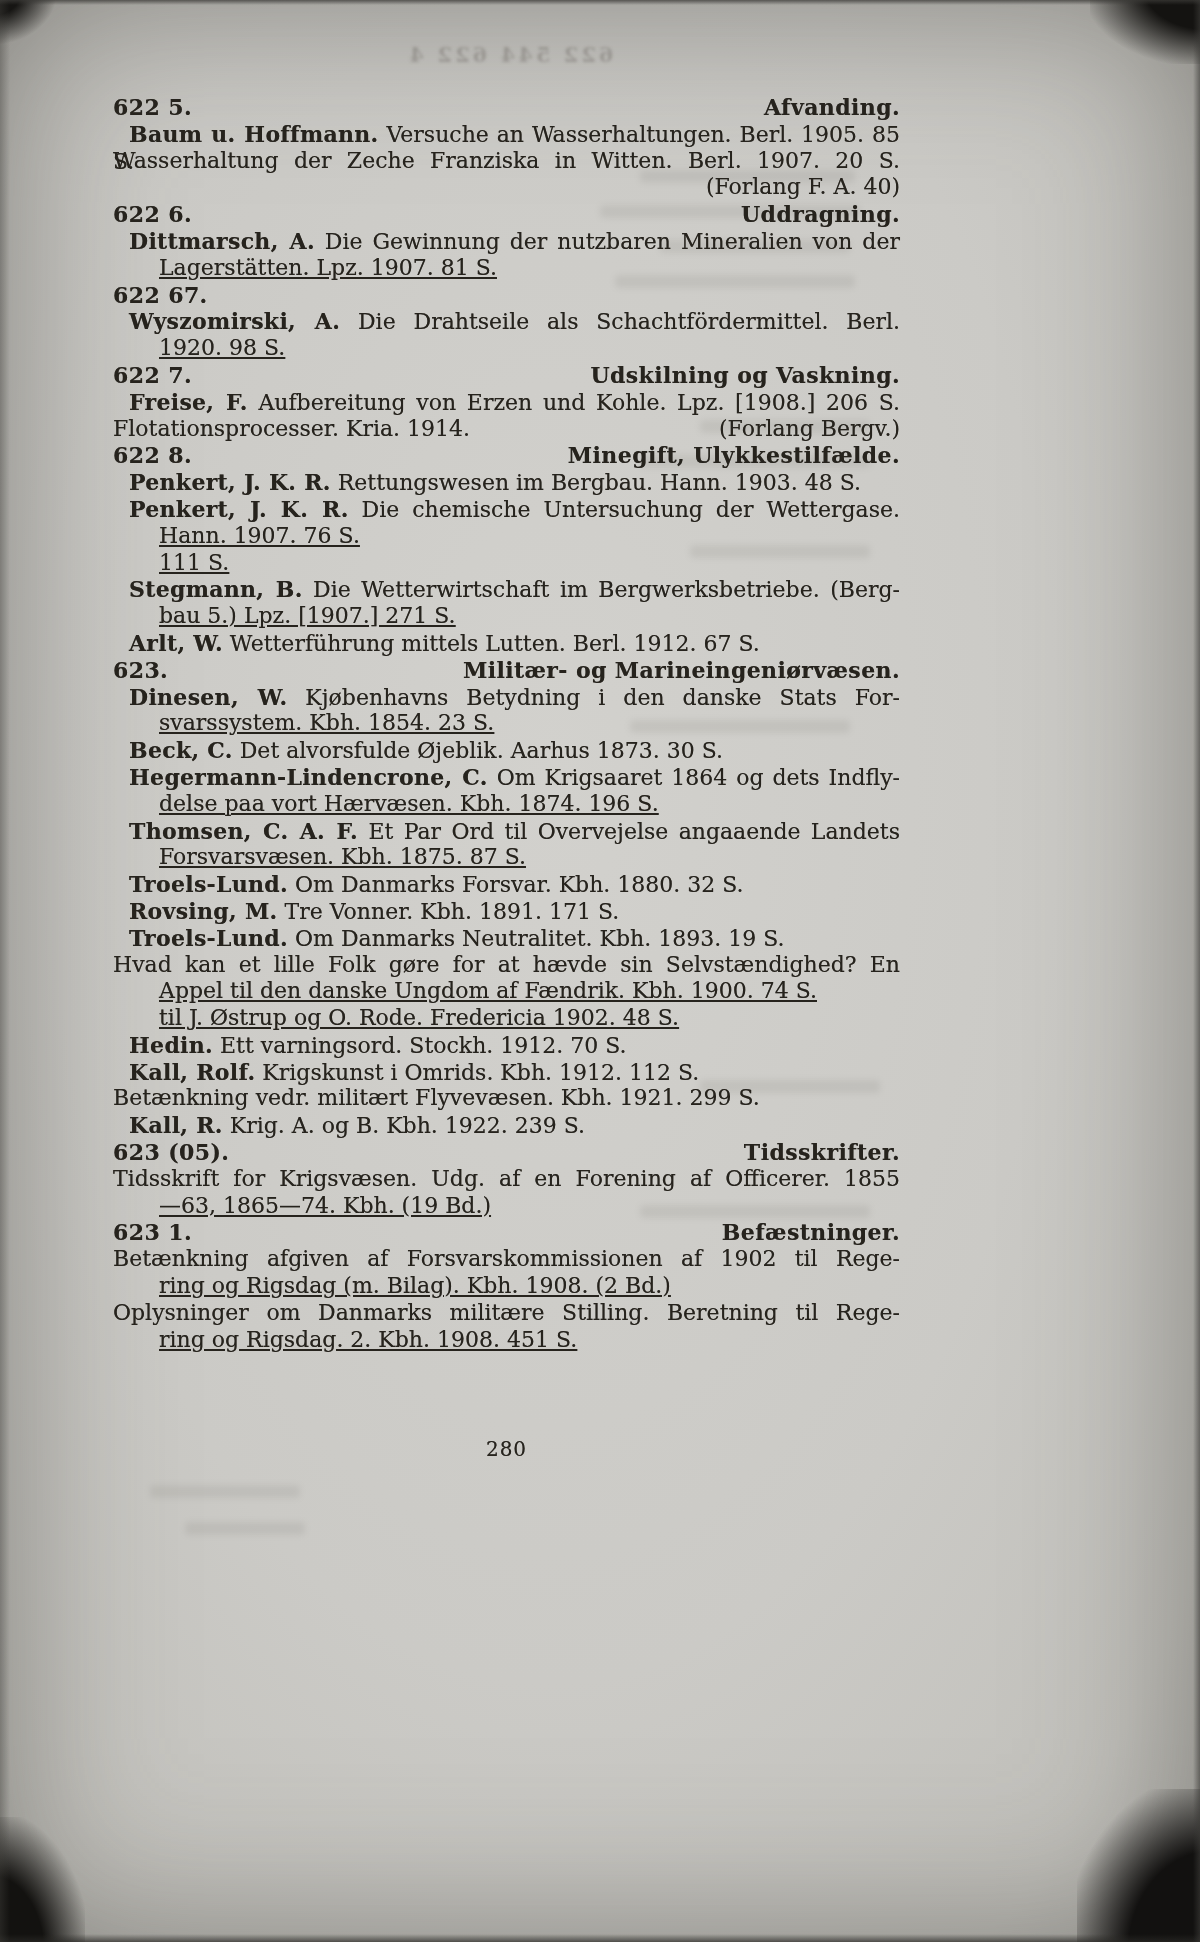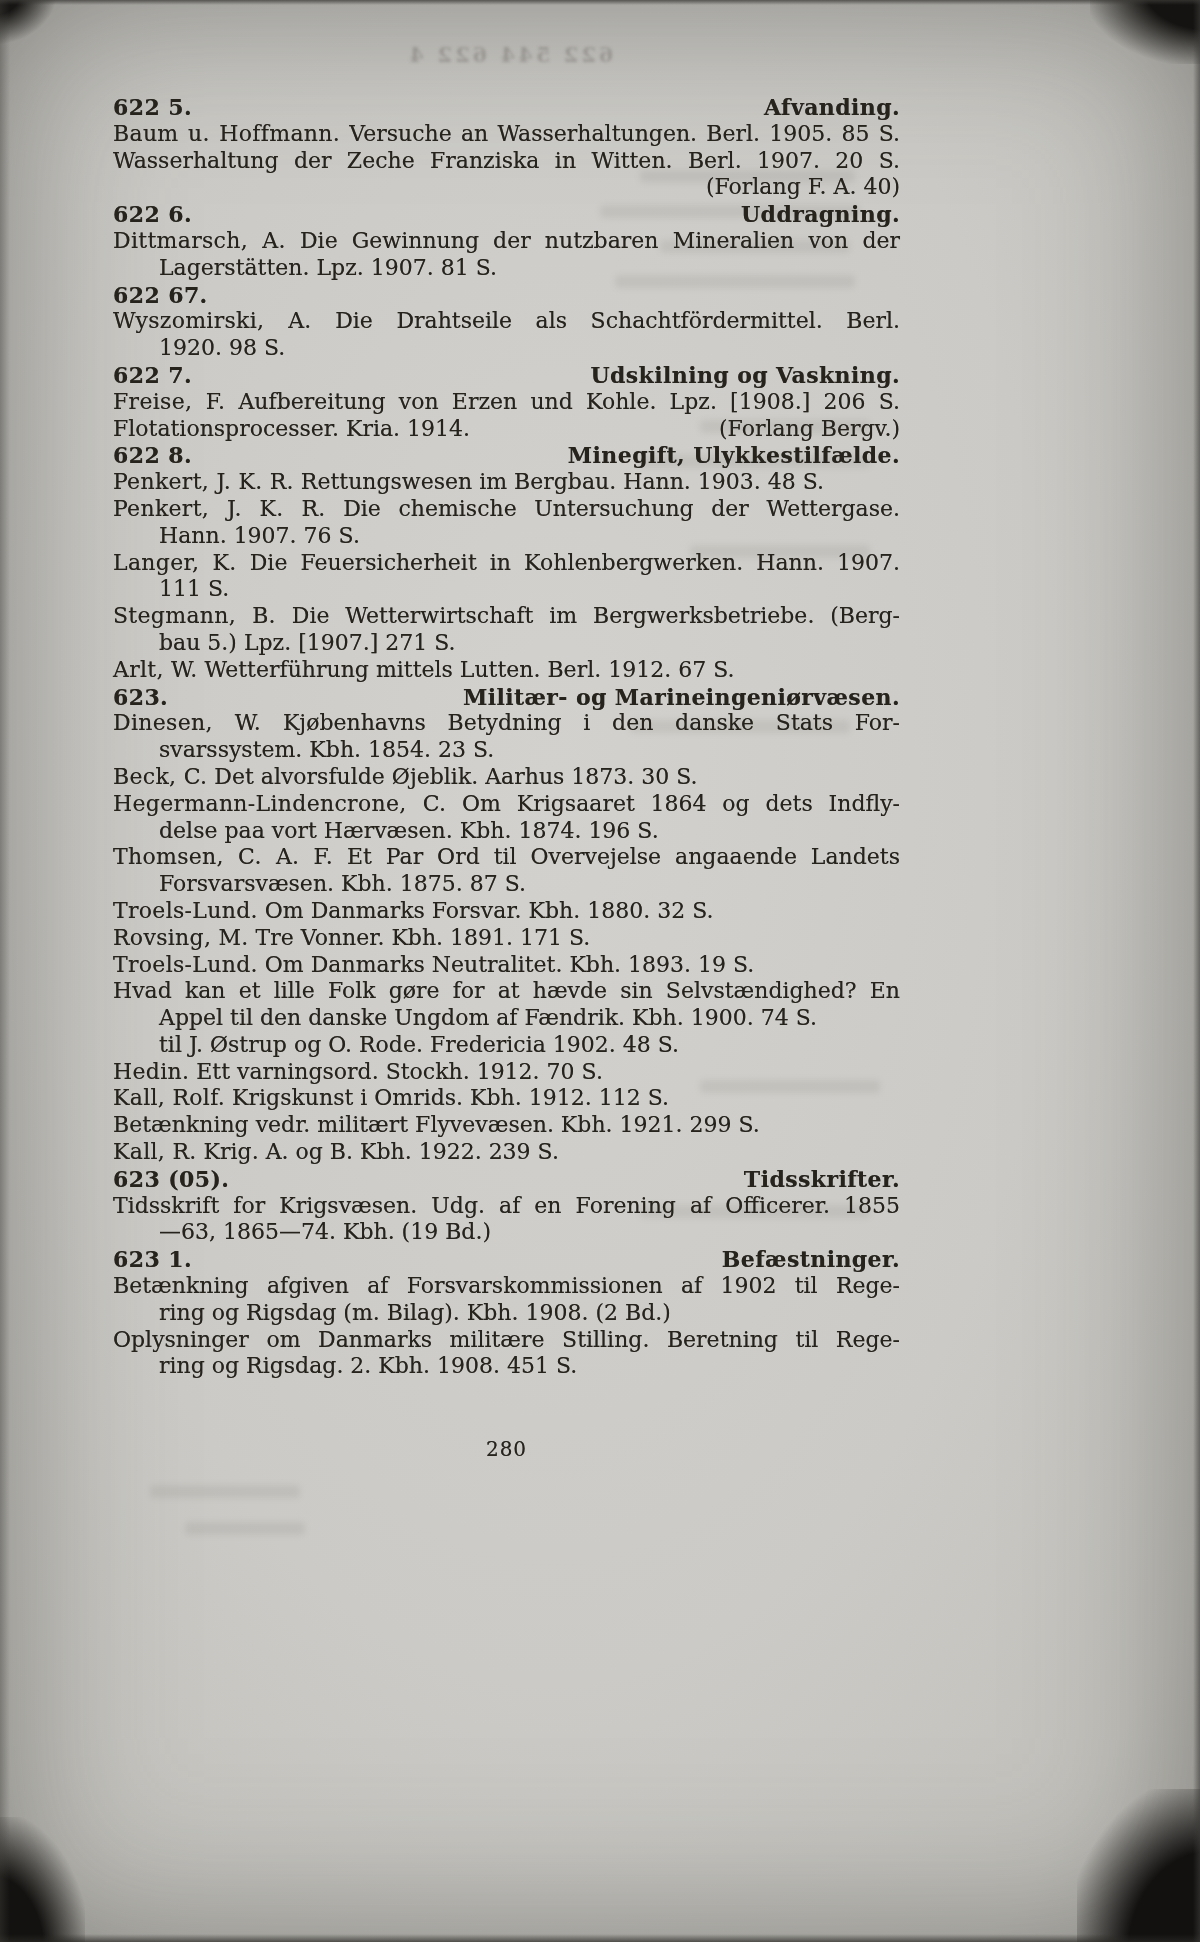--- a/index.html
+++ b/index.html
@@ -38,26 +38,26 @@
     display: flex;
     justify-content: space-between;
     font-weight: 700;
     letter-spacing: 0.4px;
   }
   .line.split {
     display: flex;
     justify-content: space-between;
   }
   .line.right { text-align: right; }
-  .line.indent { padding-left: 46px; }
+  .line.indent { padding-left: 46px; text-decoration: underline; }
   .line.fill {
     text-align: justify;
     text-align-last: justify;
   }
-  .bold { font-weight: 400; letter-spacing: 0.3px; }
+  .bold { font-weight: 700; letter-spacing: 0.3px; margin-left: 16px; }
   .page-number {
     position: absolute;
     left: 113px;
     top: 1437px;
     width: 787px;
     text-align: center;
     font-size: 20px;
     letter-spacing: 1px;
     text-shadow: 0 0 0.6px rgba(38, 35, 29, 0.55);
   }
@@ -146,21 +146,20 @@
       <div class="line heading"><span>622 67.</span><span></span></div>
       <div class="line fill"><span class="bold">Wyszomirski, A.</span><span> Die Drahtseile als Schachtfördermittel. Berl.</span></div>
       <div class="line indent"><span>1920. 98 S.</span></div>
       <div class="line heading"><span>622 7.</span><span>Udskilning og Vaskning.</span></div>
       <div class="line fill"><span class="bold">Freise, F.</span><span> Aufbereitung von Erzen und Kohle. Lpz. [1908.] 206 S.</span></div>
       <div class="line split"><span>Flotationsprocesser. Kria. 1914.</span><span>(Forlang Bergv.)</span></div>
       <div class="line heading"><span>622 8.</span><span>Minegift, Ulykkestilfælde.</span></div>
       <div class="line"><span class="bold">Penkert, J. K. R.</span><span> Rettungswesen im Bergbau. Hann. 1903. 48 S.</span></div>
       <div class="line fill"><span class="bold">Penkert, J. K. R.</span><span> Die chemische Untersuchung der Wettergase.</span></div>
       <div class="line indent"><span>Hann. 1907. 76 S.</span></div>
-      <div class="line fill"><span class="bold">Langer, K.</span><span> Die Feuersicherheit in Kohlenbergwerken. Hann. 1907.</span></div>
       <div class="line indent"><span>111 S.</span></div>
       <div class="line fill"><span class="bold">Stegmann, B.</span><span> Die Wetterwirtschaft im Bergwerksbetriebe. (Berg-</span></div>
       <div class="line indent"><span>bau 5.) Lpz. [1907.] 271 S.</span></div>
       <div class="line"><span class="bold">Arlt, W.</span><span> Wetterführung mittels Lutten. Berl. 1912. 67 S.</span></div>
       <div class="line heading"><span>623.</span><span>Militær- og Marineingeniørvæsen.</span></div>
       <div class="line fill"><span class="bold">Dinesen, W.</span><span> Kjøbenhavns Betydning i den danske Stats For-</span></div>
       <div class="line indent"><span>svarssystem. Kbh. 1854. 23 S.</span></div>
       <div class="line"><span class="bold">Beck, C.</span><span> Det alvorsfulde Øjeblik. Aarhus 1873. 30 S.</span></div>
       <div class="line fill"><span class="bold">Hegermann-Lindencrone, C.</span><span> Om Krigsaaret 1864 og dets Indfly-</span></div>
       <div class="line indent"><span>delse paa vort Hærvæsen. Kbh. 1874. 196 S.</span></div>

